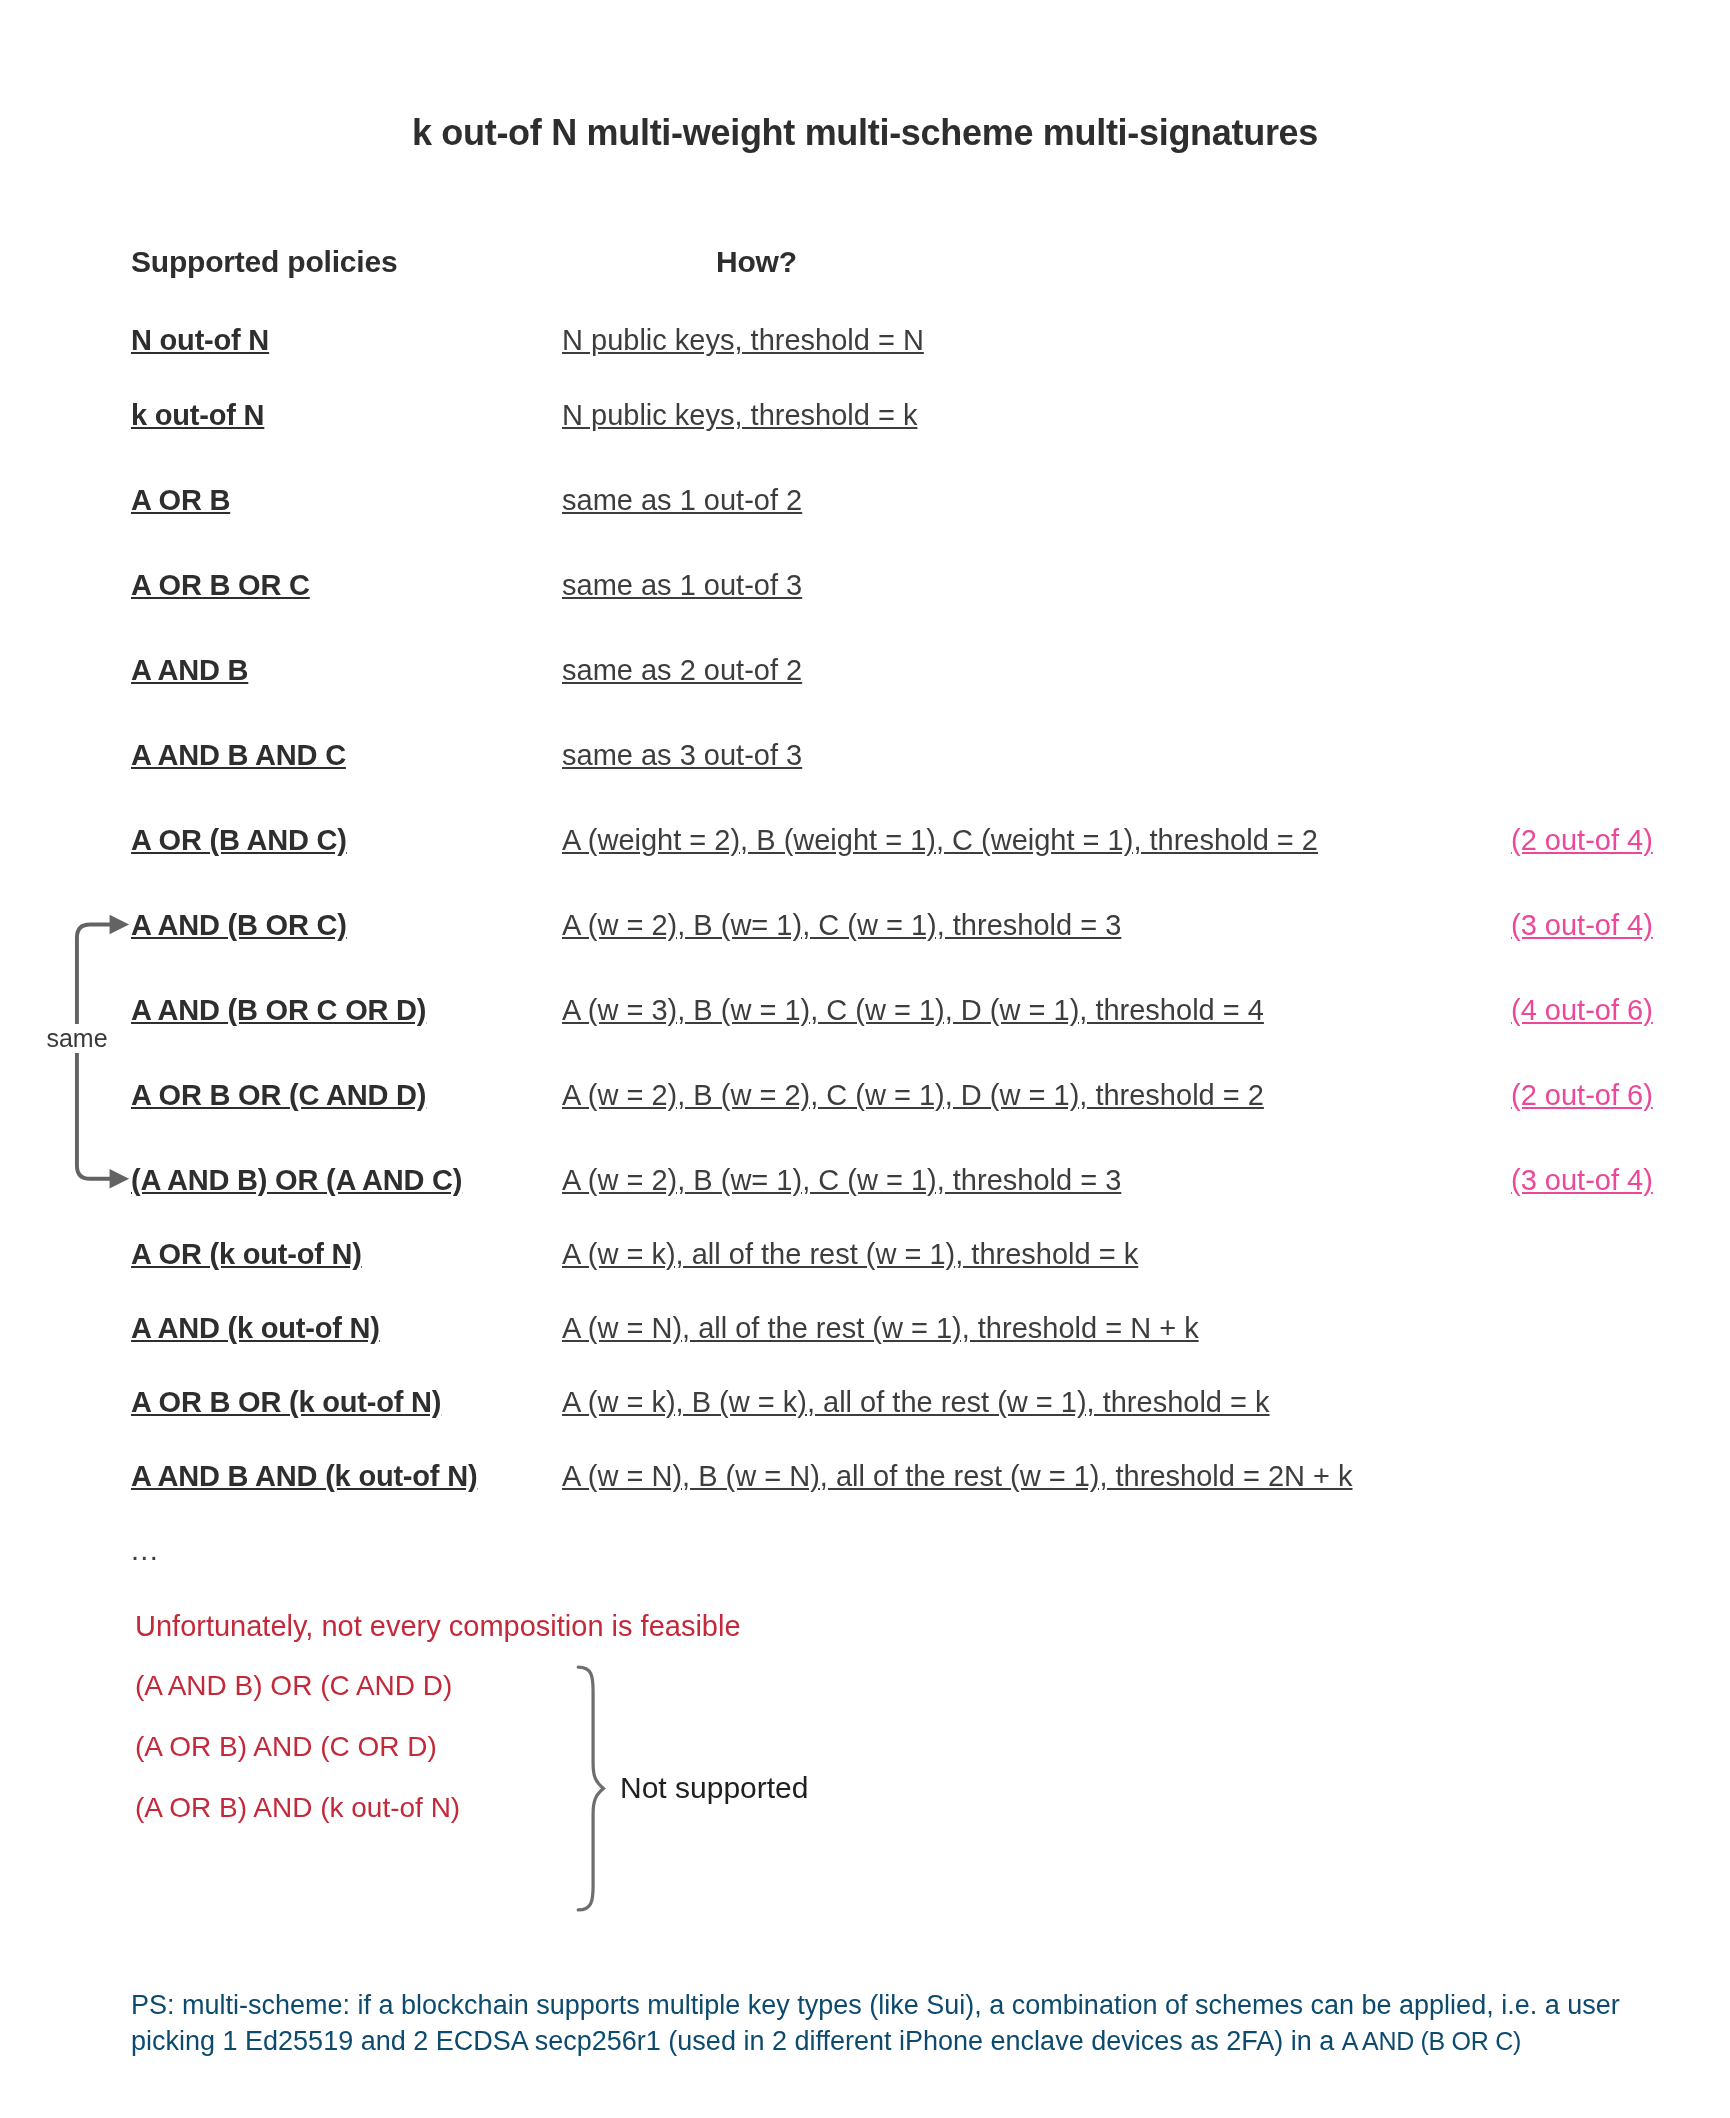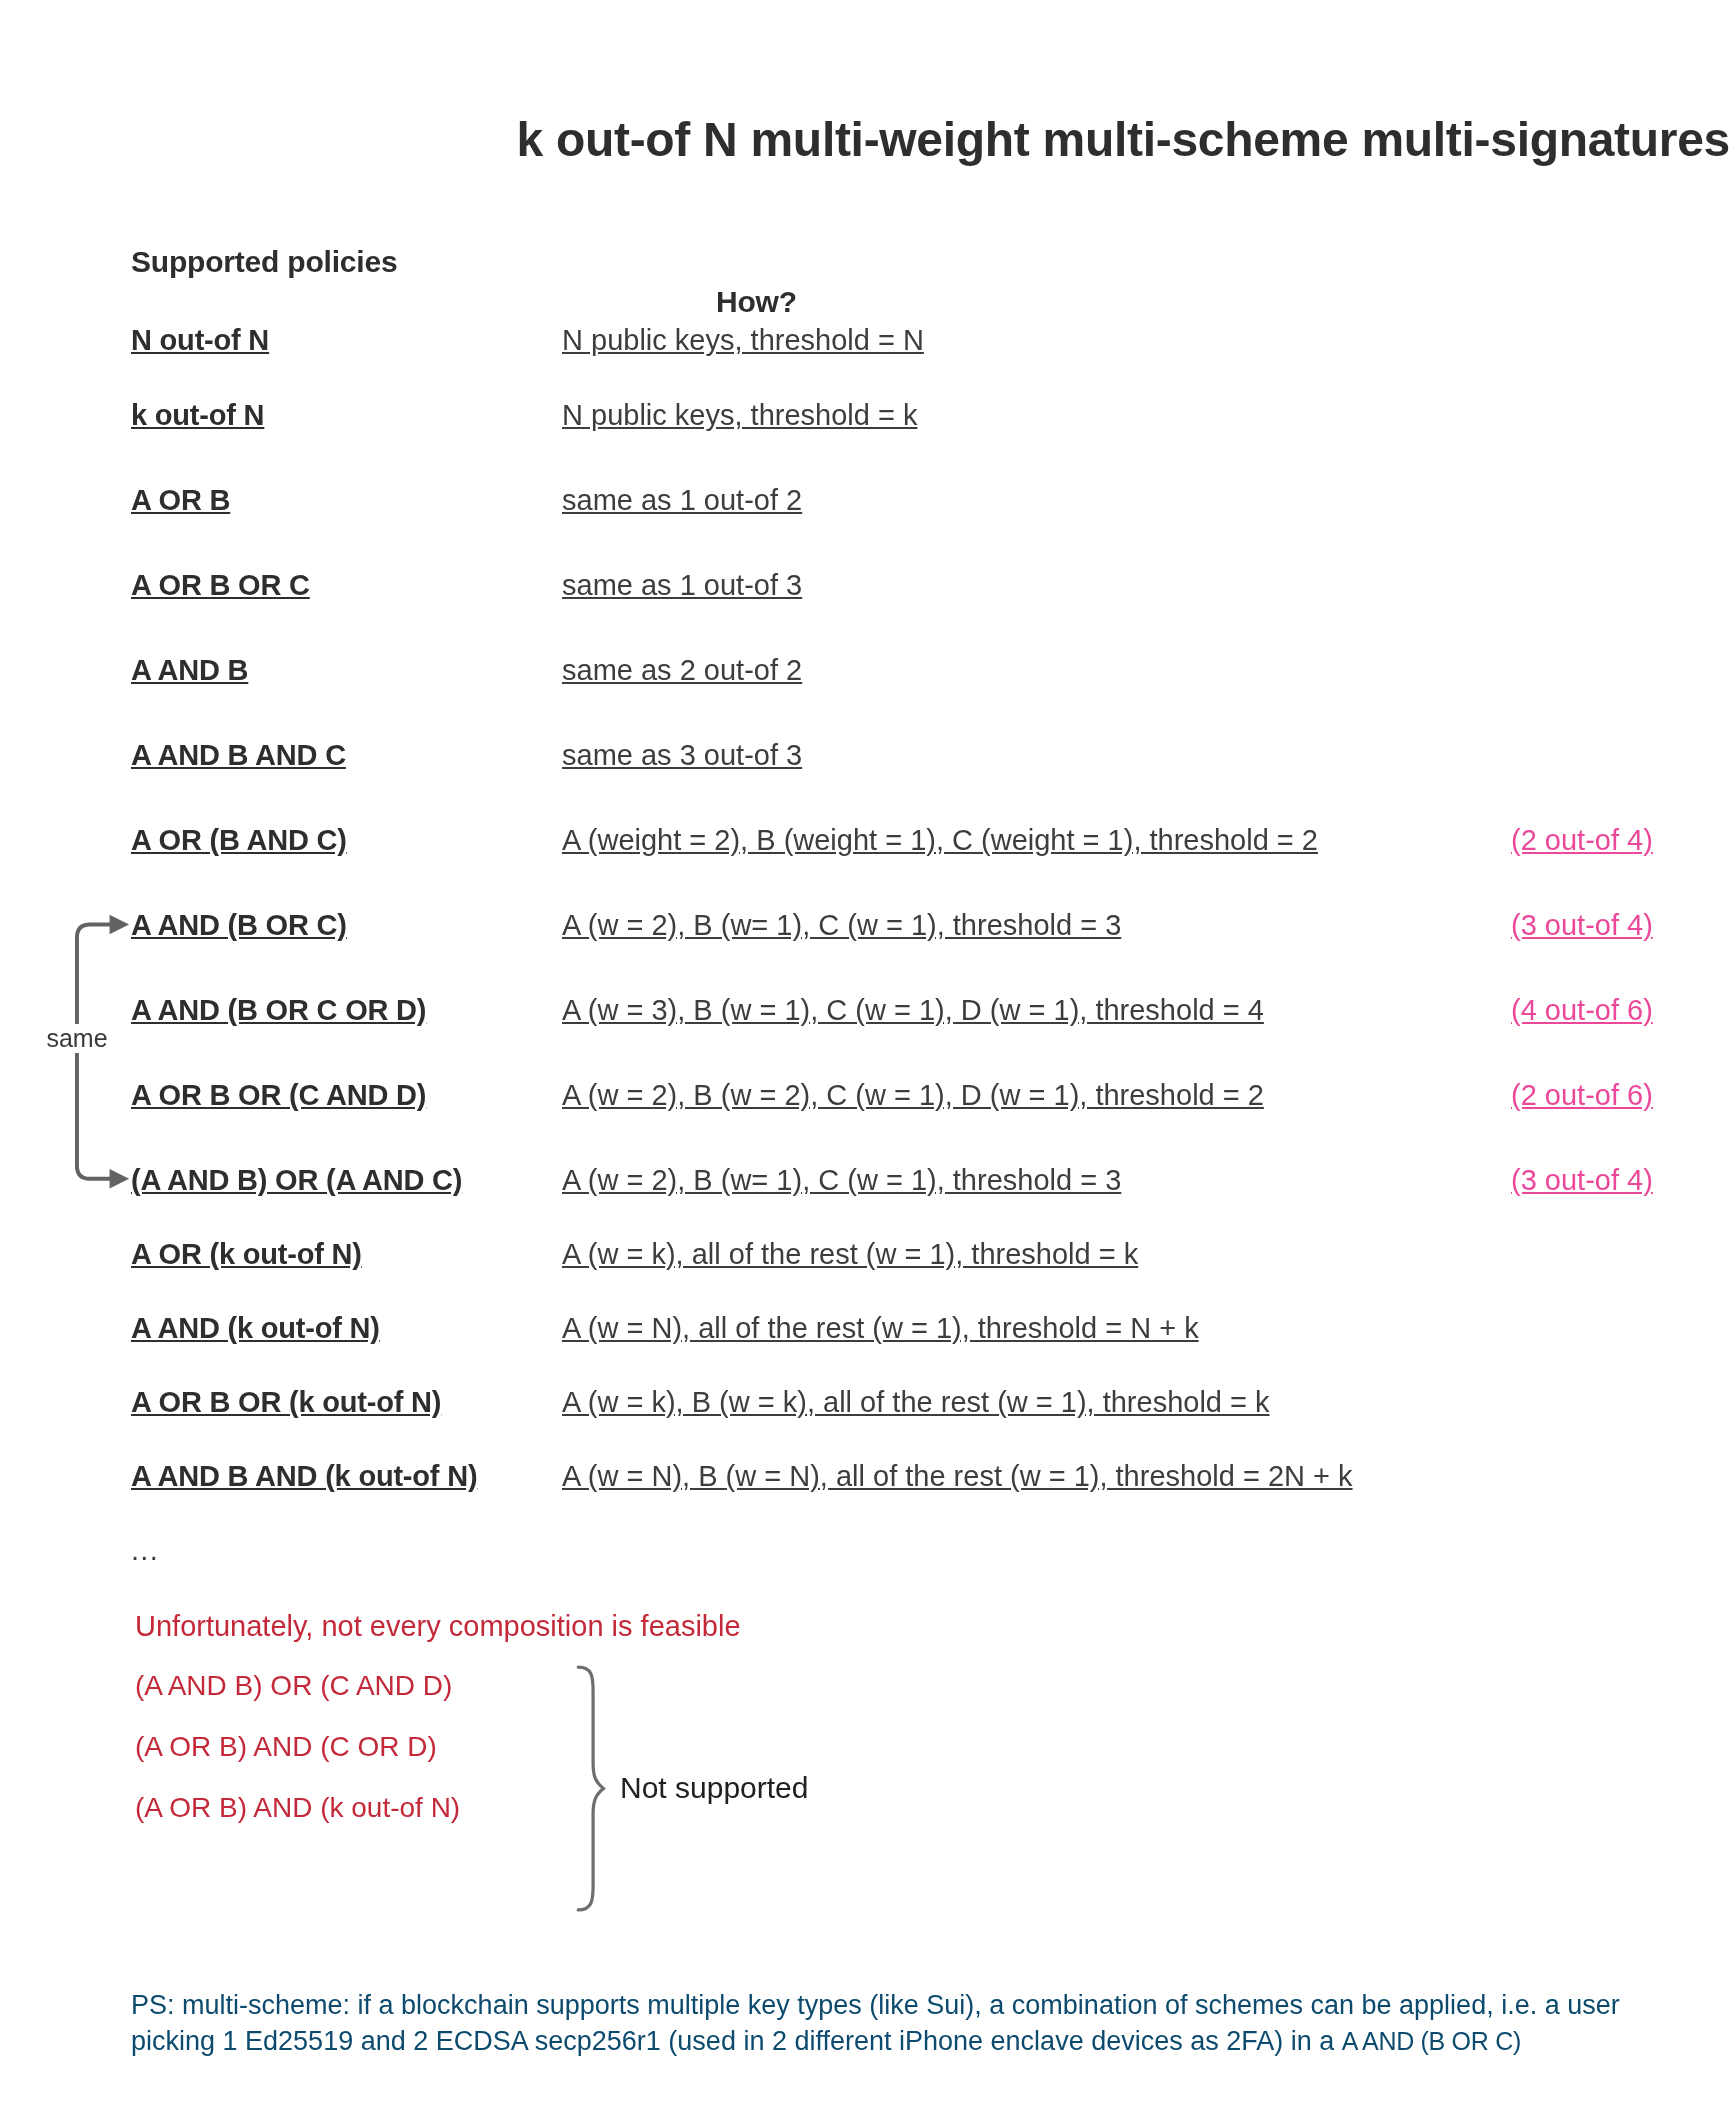--- a/index.html
+++ b/index.html
@@ -6,31 +6,31 @@
   .canvas{
     position:relative;
     width:1730px;height:2119px;
     background:#ffffff;
     font-family:"Liberation Sans","DejaVu Sans",sans-serif;
     color:#3d3d3d;
     overflow:hidden;
   }
   .page-title{
     position:absolute;left:0;right:0;top:112px;
-    text-align:right;
-    font-size:48px;font-weight:700;color:#2e2e2e;
+    text-align:center;
+    font-size:36px;font-weight:700;color:#2e2e2e;
     letter-spacing:-0.3px;
   }
   .col-header{
     position:absolute;top:245px;
     font-size:30px;font-weight:700;color:#2e2e2e;
     letter-spacing:-0.2px;white-space:nowrap;
   }
   .col-header.policies{left:131px;}
-  .col-header.how{left:716px;margin-top:40px;}
+  .col-header.how{left:716px;}
 
   .rows{position:absolute;left:131px;top:323px;width:1554px;}
   .row{display:flex;height:85px;align-items:flex-start;}
   .row:nth-child(1){height:75px;}
   .row:nth-child(n+11){height:74px;}
   .cell{line-height:34px;font-size:29px;white-space:nowrap;text-decoration:underline;}
   .cell.policy{width:431px;flex:0 0 431px;font-weight:700;color:#2e2e2e;letter-spacing:-0.2px;}
   .cell.how{width:940px;flex:0 0 940px;color:#3d3d3d;}
   .cell.equiv{flex:1;color:#ec4899;margin-left:9px;}
   .ellipsis-row{height:39px;font-size:29px;line-height:34px;color:#3d3d3d;letter-spacing:1.3px;}

